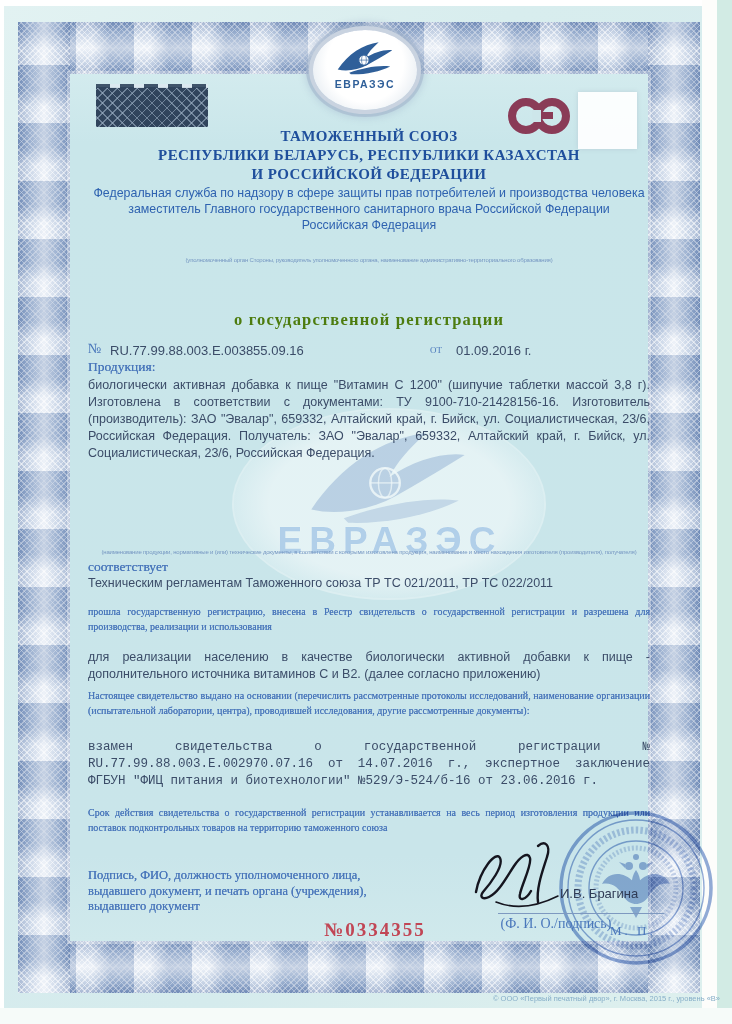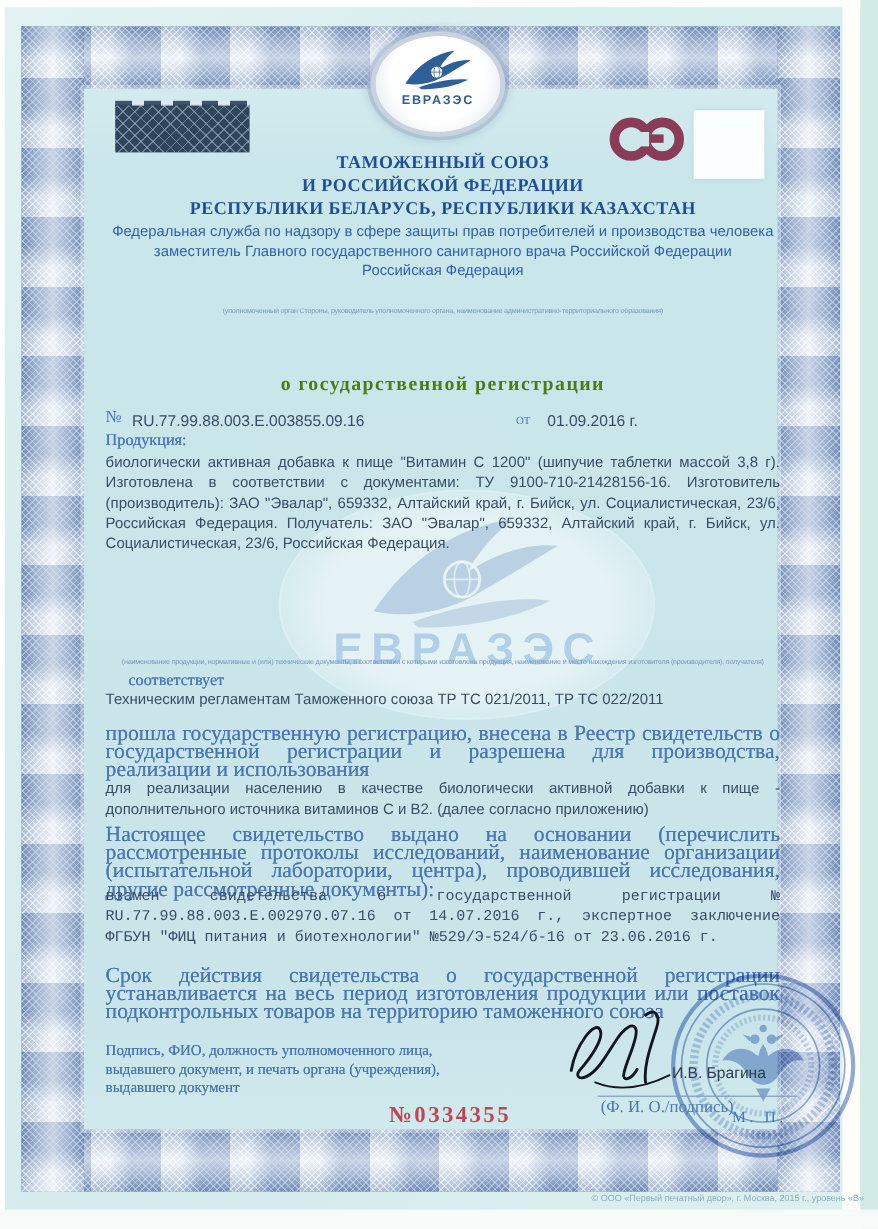--- a/index.html
+++ b/index.html
@@ -75,23 +75,23 @@
   .numrow .no{position:absolute;left:0;top:0;font-family:"Liberation Serif",serif;font-size:14px;color:#4a77bb;}
   .numrow .numval{position:absolute;left:22px;top:2px;font-size:13px;color:#3b4c68;}
   .numrow .ot{position:absolute;left:342px;top:0;font-family:"Liberation Serif",serif;font-variant:small-caps;
        font-size:13px;color:#4a77bb;}
   .numrow .dateval{position:absolute;left:368px;top:2px;font-size:13px;color:#3b4c68;}
   .tpl-label{font-family:"Liberation Serif",serif;font-size:13.5px;color:#4a77bb;text-shadow:0 0 .4px #4a77bb;}
   .product-label{top:359px;}
   .body-text{font-size:12.5px;line-height:17px;color:#3b4c68;text-align:justify;}
   .product-text{top:377px;}
   .tiny2{top:549px;}
-  .conform-label{top:559px;margin-left:19px;}
+  .conform-label{top:559px;}
   .conform-text{top:575px;text-align:left;}
-  .tpl-par{font-family:"Liberation Serif",serif;font-size:18px;line-height:15.2px;color:#4a77bb;
+  .tpl-par{font-family:"Liberation Serif",serif;font-size:10px;line-height:15.2px;color:#4a77bb;
        text-align:justify;text-shadow:0 0 .45px #4a77bb;}
   .registered{top:604px;}
   .usage{top:649px;}
   .basis{top:688px;}
   .basis-text{top:739px;font-family:Liberation Mono, monospace;}
   .validity{top:805px;}
   .sign-label{top:868px;width:330px;font-size:12.5px;line-height:15.5px;text-align:left;}
   .signer{position:absolute;left:560px;top:886px;font-size:13px;color:#2f3b55;}
   .sig-line{position:absolute;left:498px;top:913px;width:166px;border-top:1px solid #7e99c0;}
   .sig-note{position:absolute;left:473px;top:916px;width:166px;text-align:center;
@@ -160,22 +160,22 @@
   <div class="se" aria-label="СЭ">
     <div class="c-ring"></div>
     <div class="c-gap"></div>
     <div class="e-ring"></div>
     <div class="e-gap"></div>
     <div class="e-bar"></div>
   </div>
 
   <div class="blk org">
     <div>ТАМОЖЕННЫЙ СОЮЗ</div>
+    <div>РЕСПУБЛИКИ БЕЛАРУСЬ, РЕСПУБЛИКИ КАЗАХСТАН</div>
     <div>И РОССИЙСКОЙ ФЕДЕРАЦИИ</div>
-    <div>РЕСПУБЛИКИ БЕЛАРУСЬ, РЕСПУБЛИКИ КАЗАХСТАН</div>
   </div>
   <div class="blk auth">
     <div>Федеральная служба по надзору в сфере защиты прав потребителей и производства человека</div>
     <div>заместитель Главного государственного санитарного врача Российской Федерации</div>
     <div>Российская Федерация</div>
   </div>
   <div class="blk tiny tiny1">(уполномоченный орган Стороны, руководитель уполномоченного органа, наименование административно-территориального образования)</div>
 
   <div class="blk subtitle">о государственной регистрации</div>
 

